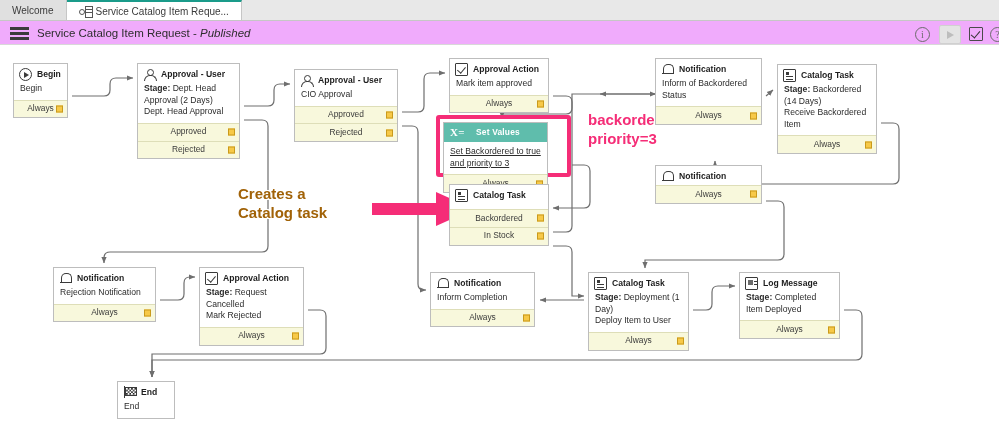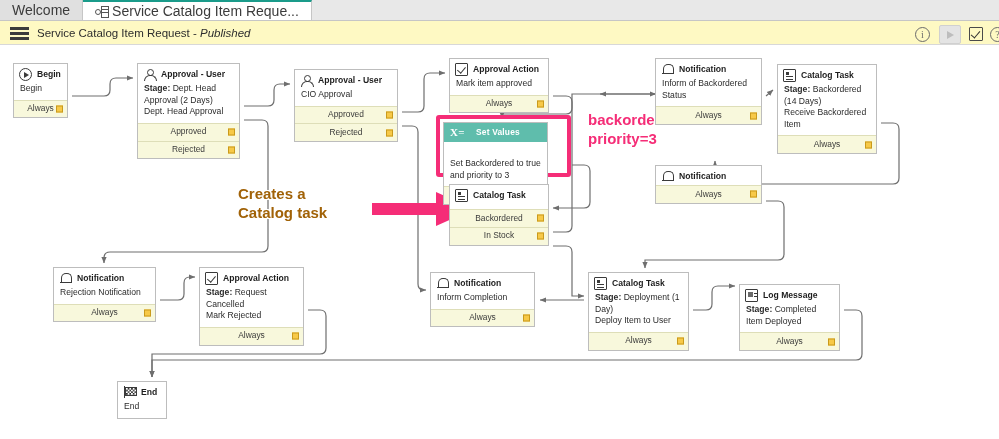--- a/index.html
+++ b/index.html
@@ -13,21 +13,21 @@
   
   #tabbar {
     position: absolute; left: 0; top: 0; width: 999px; height: 21px;
     background: #e8e8e8;
     border-bottom: 1px solid #c6c6c6;
     display: flex; align-items: stretch;
   }
   .tab {
     display: flex; align-items: center; gap: 5px;
     padding: 0 12px;
-    font-size: 14px; color: #3b3b3b;
+    font-size: 10px; color: #3b3b3b;
     background: #e0e0e0;
     border-right: 1px solid #c6c6c6;
     cursor: pointer;
     white-space: nowrap;
   }
   .tab.active {
     background: #ffffff;
     border-top: 2px solid #1a9b8a;
     padding-top: 0;
   }
@@ -43,21 +43,21 @@
     content: ""; position: absolute; left: 6px; top: 1px;
     width: 6px; height: 10px; border: 1px solid #555;
     background:
       linear-gradient(#555,#555) 0 2px/6px 1px no-repeat,
       linear-gradient(#555,#555) 0 5px/6px 1px no-repeat;
   }
 
   
   #titlebar {
     position: absolute; left: 0; top: 21px; width: 999px; height: 24px;
-    background: #fef9c3; border-bottom: 1px solid #d8d8d8;
+    background: #f0abfc; border-bottom: 1px solid #d8d8d8;
   }
   #hamburger {
     position: absolute; left: 10px; top: 6px; width: 19px; height: 14px;
     cursor: pointer;
     background:
       linear-gradient(#3b3b3b,#3b3b3b) 0 0/19px 3px no-repeat,
       linear-gradient(#3b3b3b,#3b3b3b) 0 5px/19px 3px no-repeat,
       linear-gradient(#3b3b3b,#3b3b3b) 0 10px/19px 3px no-repeat;
   }
   #doc-title {
@@ -221,21 +221,21 @@
     font-weight: bold; font-size: 11px; line-height: 12px;
     font-family: "Liberation Serif", serif;
   }
 
   
   #node-setvalues .node-head {
     background: #5fbdac; color: #ffffff;
     padding: 3px 6px; gap: 4px;
     font-size: 8.4px; letter-spacing: .2px;
   }
-  #node-setvalues .node-body { padding-top: 16px; }
+  #node-setvalues .node-body { padding-top: 4px; text-decoration: underline; }
 
   
   #pink-box {
     position: absolute;
     border: 4px solid #f52d77;
     border-radius: 3px;
     pointer-events: none;
   }
 
   
@@ -472,32 +472,32 @@
         <div class="node-head">
           <span class="ico ico-task"></span>
           <span>Catalog Task</span>
         </div>
         <div class="node-body">
           <div><span class="bold">Stage:</span><span> Deployment (1 Day)</span></div>
           <div><span>Deploy Item to User</span></div>
         </div>
         <div class="outbar"><span>Always</span><span class="port"></span></div>
       </div>
-      <div class="node" id="node-log-message" style="left: 739px; top: 236px; width: 101px;">
+      <div class="node" id="node-log-message" style="left: 739px; top: 224px; width: 101px;">
         <div class="node-head">
           <span class="ico ico-log"></span>
           <span>Log Message</span>
         </div>
         <div class="node-body">
           <div><span class="bold">Stage:</span><span> Completed</span></div>
           <div><span>Item Deployed</span></div>
         </div>
         <div class="outbar"><span>Always</span><span class="port"></span></div>
       </div>
-      <div class="node" id="node-end" style="left: 117px; top: 333px; width: 50px;">
+      <div class="node" id="node-end" style="left: 117px; top: 333px; width: 58px;">
         <div class="node-head">
           <span class="ico ico-flag"></span>
           <span>End</span>
         </div>
         <div class="node-body">
           <div><span>End</span></div>
         </div>
       </div>
     </div>
 </div>

